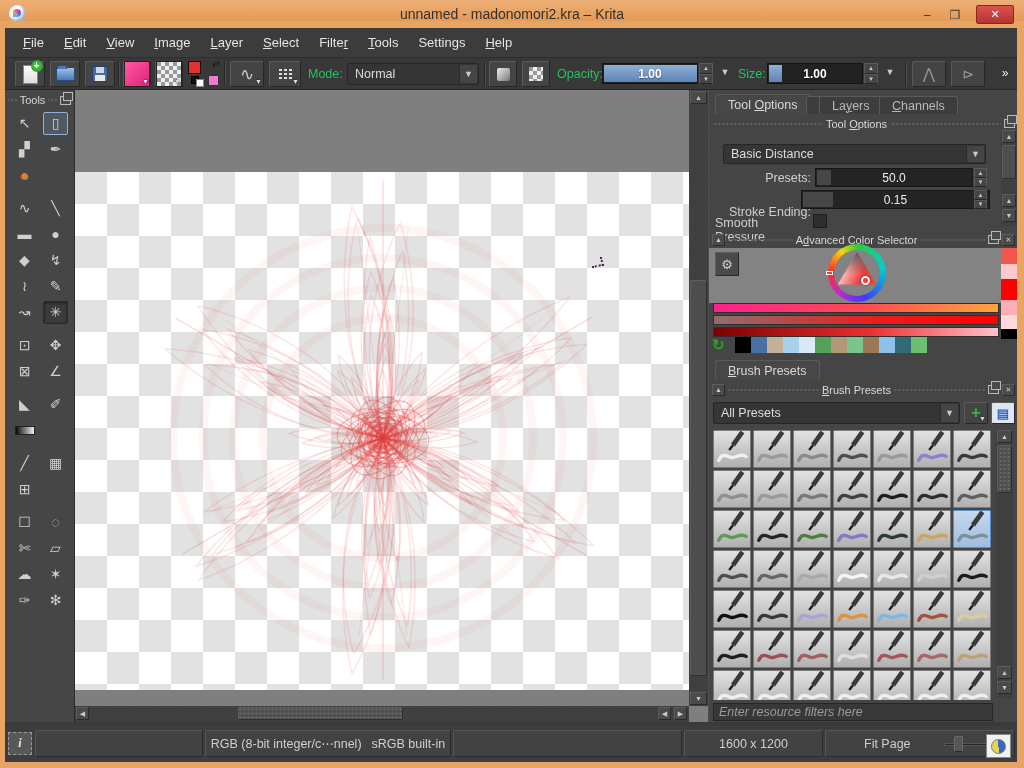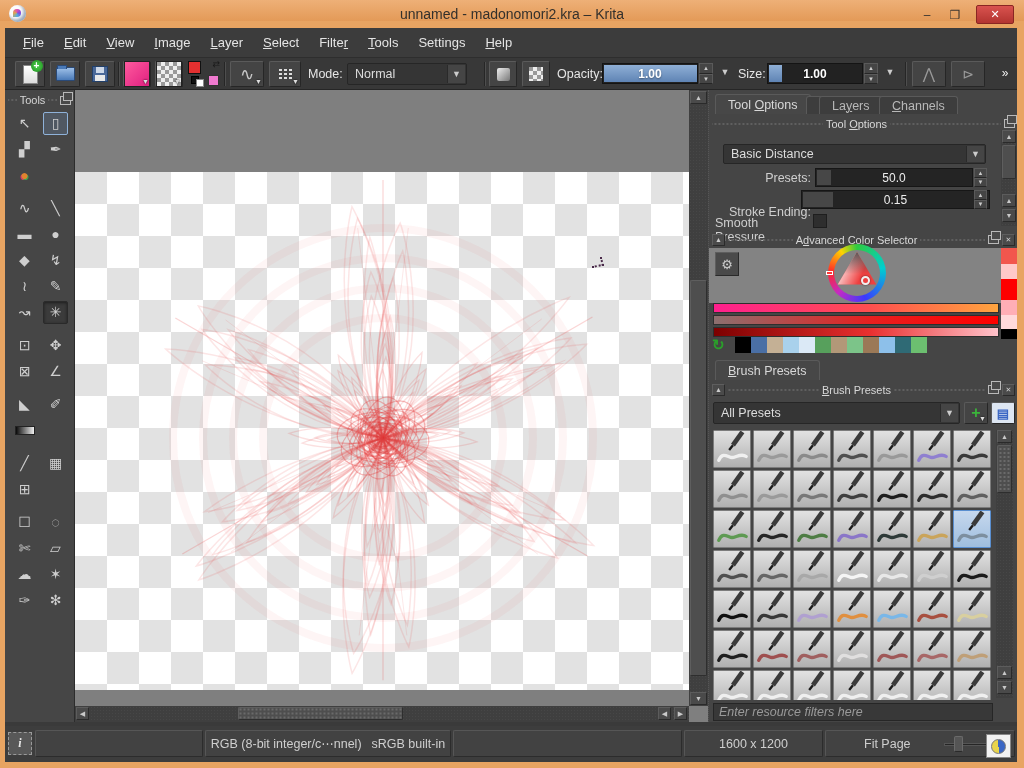--- a/index.html
+++ b/index.html
@@ -15,21 +15,21 @@
   #btn-min{right:84px}#btn-max{right:56px}
   #btn-close{right:10px;width:38px;background:linear-gradient(#d9534f,#b33430);border:1px solid #8a2622;border-radius:2px;color:#fff;font-size:11px}
   
   #content{position:absolute;left:5px;top:28px;width:1012px;height:734px;background:#3a3a3a}
   
   #menubar{position:absolute;left:0;top:0;width:1012px;height:30px;background:#3c3c3c;border-bottom:1px solid #2e2e2e;display:flex;align-items:center;padding-left:8px}
   .menu-item{padding:4px 10px;color:#e4e4e4;font-size:13px;cursor:default}
   
   #toolbar{position:absolute;left:0;top:30px;width:1012px;height:32px;background:#383838;border-bottom:1px solid #262626}
   .tbtn{position:absolute;top:3px;height:26px;background:#444;border:1px solid #5a5a5a;border-bottom-color:#262626;border-right-color:#262626;border-radius:2px;display:flex;align-items:center;justify-content:center;color:#c8c8c8}
-  .tlabel{position:absolute;top:9px;color:#e5e5e5;font-size:12.5px}
+  .tlabel{position:absolute;top:9px;color:#22c55e;font-size:12.5px}
   .slider{position:absolute;top:5px;height:21px;background:#222;border:1px solid #141414;color:#fff;font-weight:bold;font-size:12px;overflow:hidden}
   .slider .fill{position:absolute;left:1px;top:1px;bottom:1px;background:linear-gradient(#8fafd6,#5f84b4)}
   .slider .val{position:absolute;left:0;right:0;top:3px;text-align:center;text-shadow:0 1px 2px #00000066}
   .spin{position:absolute;top:5px;width:14px;height:21px;display:flex;flex-direction:column}
   .spin span{flex:1;background:#454545;border:1px solid #5a5a5a;border-bottom-color:#262626;font-size:6px;color:#ccc;display:flex;align-items:center;justify-content:center}
   .ddarrow{position:absolute;top:9px;width:16px;height:14px;color:#ccc;font-size:9px;text-align:center}
   .vsep{position:absolute;top:4px;width:2px;height:24px;border-left:1px solid #262626;border-right:1px solid #4e4e4e}
   .minidown{position:absolute;right:1px;bottom:1px;font-size:7px;color:#ddd;text-shadow:0 0 2px #000}
   
   #tools-dock{position:absolute;left:0;top:62px;width:70px;height:632px;background:#464646;border-right:1px solid #2c2c2c}
@@ -164,21 +164,21 @@
       <span class="bgW"></span>
       <span class="bg2"></span>
     </div>
     <div class="vsep" style="left:219px"></div>
     <div class="tbtn" style="left:225px;width:34px;font-size:17px">∿<span class="minidown">▼</span></div>
     <div class="tbtn" style="left:264px;width:32px">
       <span style="width:14px;height:12px;background-image:radial-gradient(#ddd 35%,transparent 40%);background-size:5px 4px"></span>
         <span class="minidown">▼</span>
       </div>
     <span class="tlabel" style="left:303px">Mode:</span>
-    <div class="combo" style="left:342px;top:5px;width:120px;height:22px">
+    <div class="combo" style="left:342px;top:5px;width:132px;height:22px">
       <span>Normal</span>
         <span class="arr">▼</span>
       </div>
     <div class="vsep" style="left:479px"></div>
     <div class="tbtn" style="left:484px;width:28px">
       <span style="width:13px;height:13px;background:linear-gradient(135deg,#eee,#777);border-radius:2px"></span>
       </div>
     <div class="tbtn" style="left:517px;width:28px">
       <span class="checkersm" style="width:14px;height:14px"></span>
       </div>

